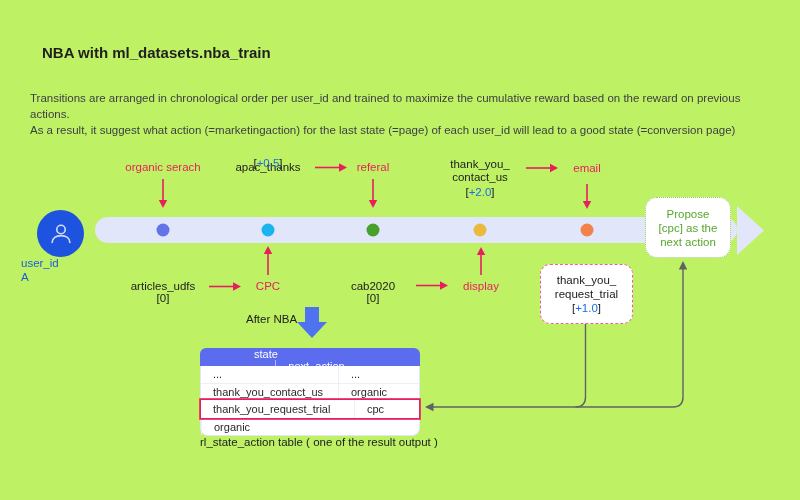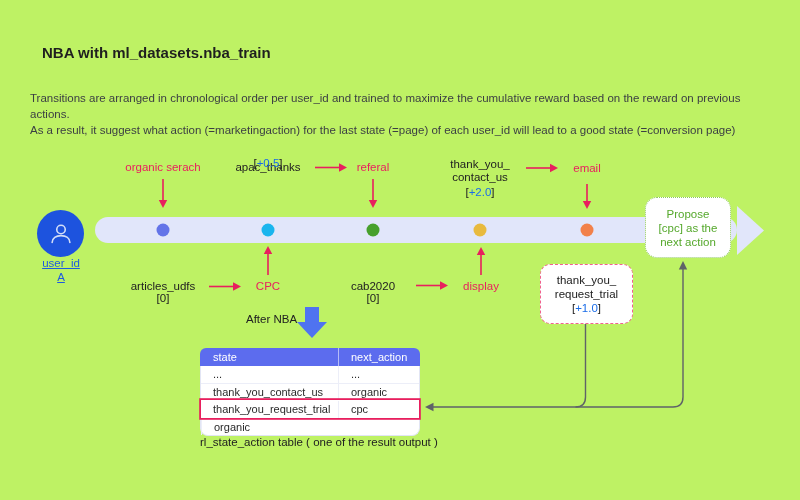--- a/index.html
+++ b/index.html
@@ -9,40 +9,40 @@
   .page-title{left:42px;top:44px;font-size:15px;font-weight:bold;color:#1f1f1f;}
   .desc{left:30px;top:90px;width:724px;font-size:11.5px;line-height:16px;color:#3b3e43;}
   svg.diagram{position:absolute;left:0;top:0;pointer-events:none;}
   .lbl{font-size:11.5px;text-align:center;white-space:pre-line;line-height:12.5px;}
   .red{color:#e81f5e;}
   .dark{color:#212121;}
   .blue{color:#1a6ce8;}
   .reward{font-size:11.5px;text-align:center;color:#212121;}
   .avatar{left:37px;top:210px;width:47px;height:47px;border-radius:50%;background:#1d53de;
           display:flex;align-items:center;justify-content:center;}
-  .userlbl{left:21px;top:257px;width:80px;text-align:center;font-size:11.5px;line-height:13.5px;
-           color:#1e5ae0;white-space:pre-line;text-decoration:underline;}
+  .userlbl{left:21px;top:257px;width:80px;font-size:11.5px;line-height:13.5px;
+           color:#1e5ae0;white-space:pre-line;}
   .dashedbox{left:540px;top:264px;width:91px;height:58px;border:1.5px dashed #f0628e;border-radius:10px;
              background:#fff;display:flex;flex-direction:column;align-items:center;justify-content:center;}
   .dashedbox .lbl{line-height:13.5px;}
   .proposebox{left:645px;top:197px;width:84px;height:59px;border:1.6px dotted #8ec85e;border-radius:12px;
               background:#fff;display:flex;align-items:center;justify-content:center;}
   .proposebox .lbl{color:#55a82c;line-height:14px;}
   .afternba{left:246px;top:313px;font-size:11.5px;color:#212121;}
   
   .tbl{left:200px;top:348px;width:220px;font-size:11px;}
-  .tbl-head{display:flex;height:18px;background:#5c6cee;color:#fff;border-radius:6px 6px 0 0;align-items:center;}
+  .tbl-head{display:flex;height:18px;background:#5c6cee;color:#fff;border-radius:6px 6px 0 0;align-items:center;flex-direction:column;}
   .tbl-head .c1{width:138px;padding-left:13px;box-sizing:border-box;}
   .tbl-head .c2{flex:1;padding-left:12px;border-left:1px solid rgba(255,255,255,.55);height:100%;display:flex;align-items:center;box-sizing:border-box;}
   .tbl-body{border:1px solid #e2e5f4;border-top:none;border-radius:0 0 8px 8px;background:#fff;}
   .trow{display:flex;height:16.5px;align-items:center;border-top:1px solid #eceef8;}
   .trow:first-child{border-top:none;}
   .trow .c1{width:137px;padding-left:12px;box-sizing:border-box;color:#2a2a2a;}
   .trow .c2{flex:1;padding-left:12px;border-left:1px solid #eceef8;height:100%;display:flex;align-items:center;box-sizing:border-box;color:#2a2a2a;}
-  .trow.hl{box-shadow:0 0 0 1.8px #e81f5e;position:relative;z-index:1;border-top-color:transparent;}
+  .trow.hl{box-shadow:0 0 0 1.8px #e81f5e;position:relative;z-index:1;border-top-color:transparent;gap:16px;}
   .tbl-caption{left:200px;top:436px;font-size:11.5px;color:#212121;}
 </style>
 </head>
 <body>
 
 <div class="stage">
 
   <svg class="diagram" width="800" height="500" viewBox="0 0 800 500">
 
     <rect x="95" y="217" width="642" height="26" rx="13" fill="#e1e6fa"></rect>

